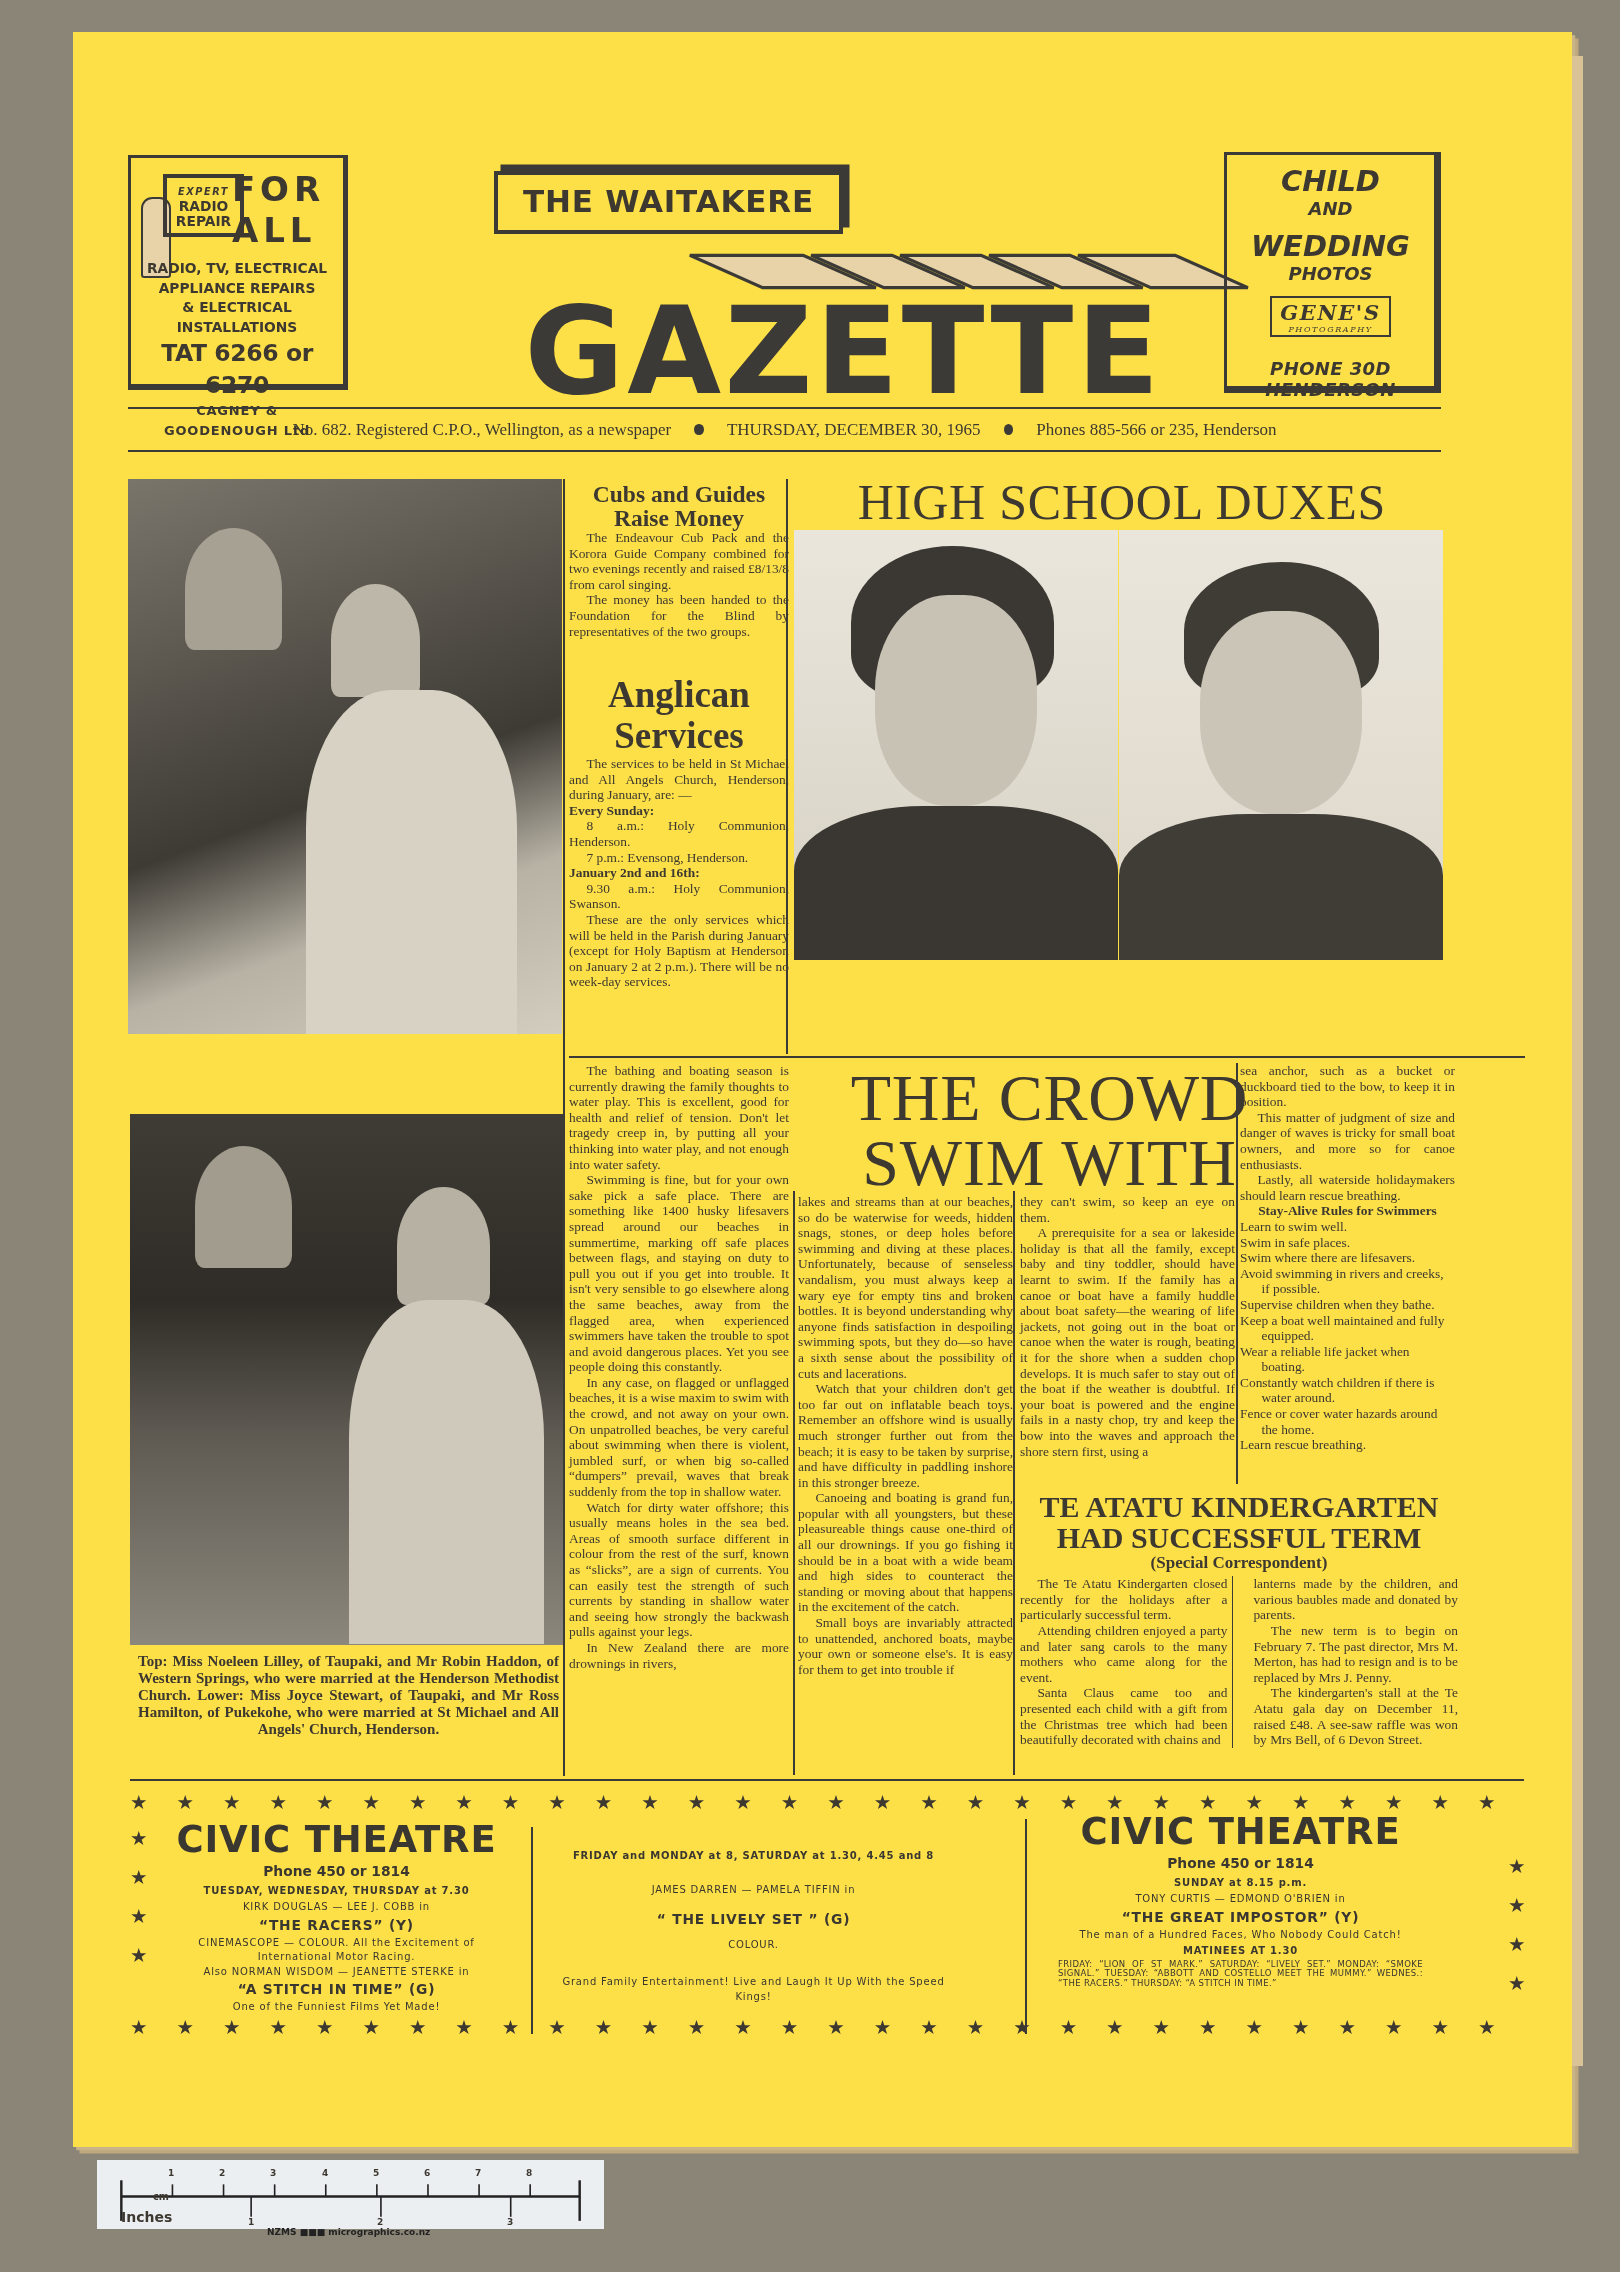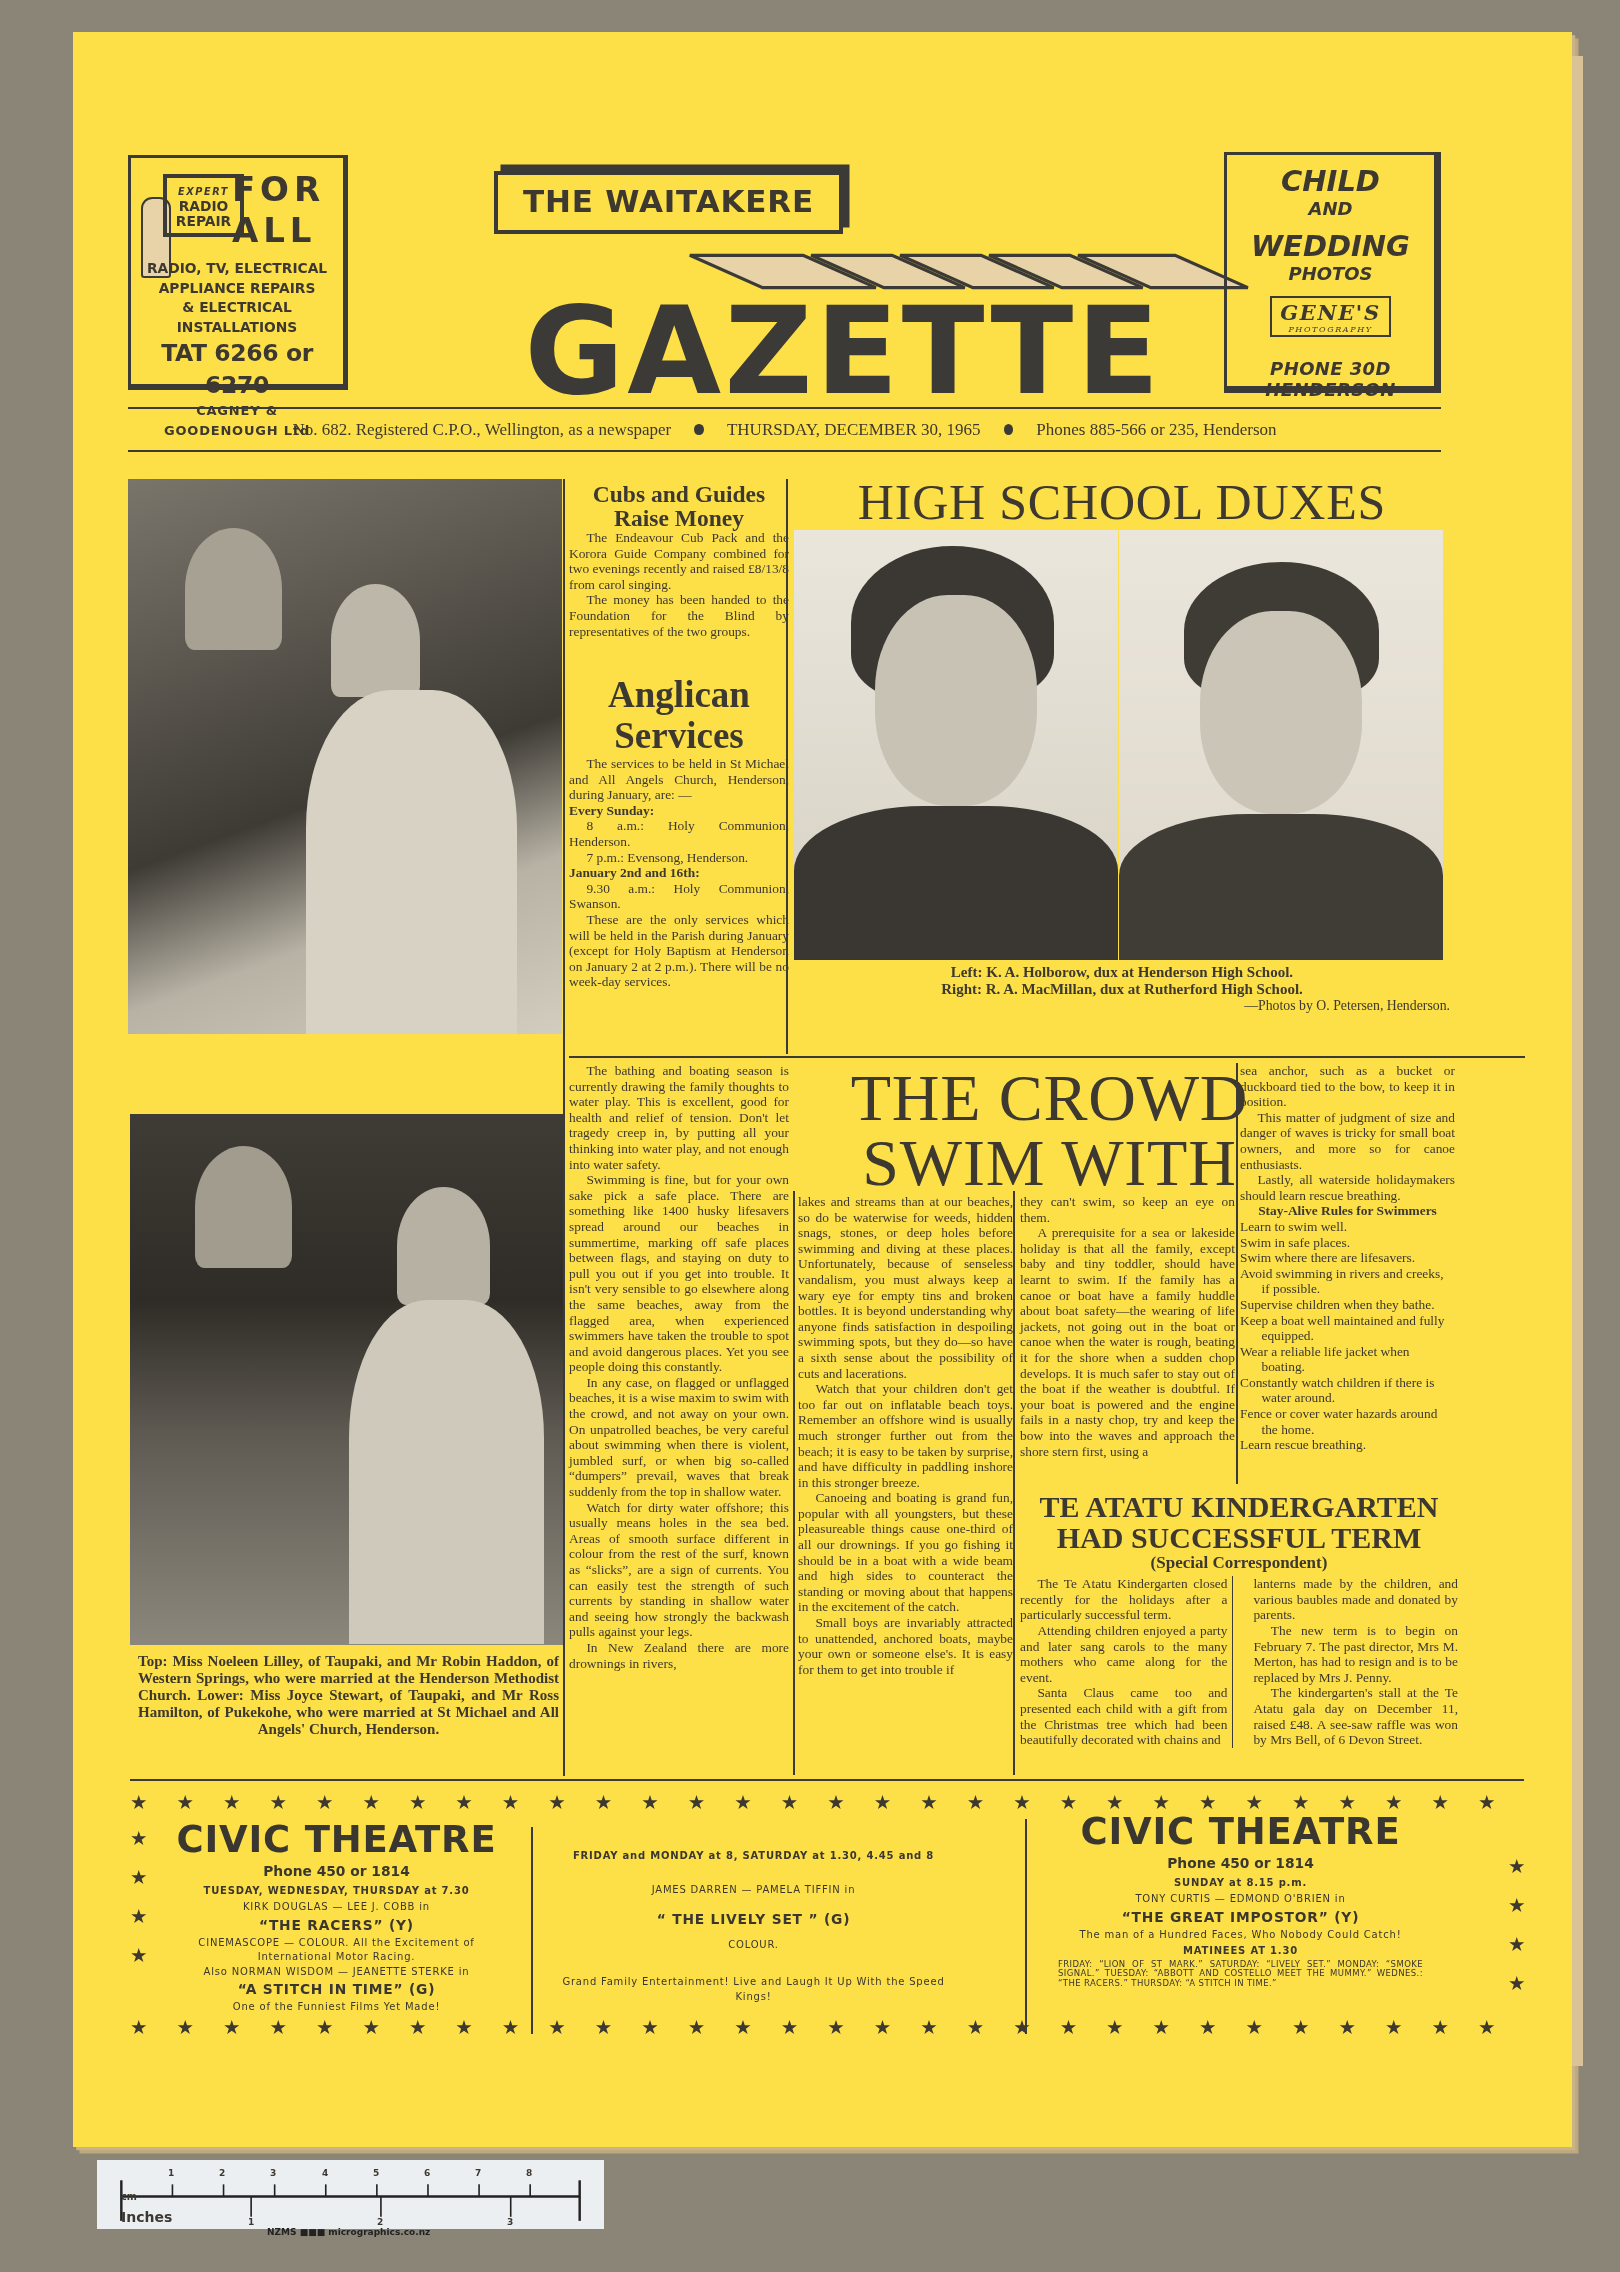--- a/index.html
+++ b/index.html
@@ -53,21 +53,21 @@
   .vstars{font-size:19.5px;line-height:39px;white-space:pre;font-family:"DejaVu Sans",sans-serif;}
   .civic{font-family:"DejaVu Sans",sans-serif;text-align:center;color:#3a3630;}
   .civic .title{font-size:37px;font-weight:bold;letter-spacing:0.8px;line-height:42px;}
   .civic .phone{font-size:13.8px;font-weight:bold;line-height:21px;}
   .civic .l{font-size:10px;line-height:14.6px;letter-spacing:0.8px;}
   .civic .lb{font-size:10px;font-weight:bold;line-height:18px;letter-spacing:0.8px;}
   .civic .film{font-size:13.8px;font-weight:bold;line-height:21px;letter-spacing:0.8px;}
   .civic .mat{font-size:8.5px;line-height:9.3px;text-align:justify;letter-spacing:0.4px;}
   
   .ruler{left:97px;top:2160px;width:507px;height:69px;background:#eceff2;}
-  .ruler .cm{position:absolute;left:24px;top:31px;font-family:"DejaVu Sans",sans-serif;font-size:9.7px;font-weight:bold;}
+  .ruler .cm{position:absolute;left:24px;top:31px;font-family:"DejaVu Sans",sans-serif;font-size:9.7px;font-weight:bold;padding-left:32px;}
   .ruler .in{position:absolute;left:24px;top:49px;font-family:"DejaVu Sans",sans-serif;font-size:14px;font-weight:bold;}
   .footer-lbl{left:267px;top:2227px;font-family:"DejaVu Sans",sans-serif;font-size:9px;color:#222;font-weight:bold;}
 </style>
 </head>
 <body>
 
 <div class="page">
   <div class="edge"></div>
 
   <div class="abs ad-left">
@@ -163,25 +163,20 @@
     <div class="shade" style="background:linear-gradient(180deg,#eae6dc 0%,#d7d1c4 100%);"></div>
     <div class="fig" style="left:57px;top:16px;width:203px;height:154px;background:#3b3833;border-radius:50% 50% 30% 30%;"></div>
     <div class="fig" style="left:81px;top:65px;width:162px;height:211px;background:#c8c2b4;border-radius:45%;"></div>
     <div class="fig" style="left:0px;top:276px;width:324px;height:162px;background:#3a3732;border-radius:40% 40% 0 0;"></div>
   </div>
   <div class="abs photo" style="left:1046px;top:498px;width:324px;height:430px;">
     <div class="shade" style="background:linear-gradient(180deg,#ebe6dc 0%,#ddd7ca 100%);"></div>
     <div class="fig" style="left:65px;top:32px;width:195px;height:138px;background:#3f3c36;border-radius:50% 50% 30% 30%;"></div>
     <div class="fig" style="left:81px;top:81px;width:162px;height:203px;background:#cbc5b7;border-radius:45%;"></div>
     <div class="fig" style="left:0px;top:284px;width:324px;height:154px;background:#403d37;border-radius:40% 40% 0 0;"></div>
-  </div>
-  <div class="abs" style="left:721px;top:932px;width:656px;">
-    <div class="dux-cap">Left: K. A. Holborow, dux at Henderson High School.</div>
-    <div class="dux-cap">Right: R. A. MacMillan, dux at Rutherford High School.</div>
-    <div class="dux-credit">—Photos by O. Petersen, Henderson.</div>
   </div>
 
   <div class="abs col" style="left:496px;top:1031px;width:220px;">
     <p>The bathing and boating season is currently drawing the family thoughts to water play. This is excellent, good for health and relief of tension. Don't let tragedy creep in, by putting all your thinking into water play, and not enough into water safety.</p>
     <p>Swimming is fine, but for your own sake pick a safe place. There are something like 1400 husky lifesavers spread around our beaches in summertime, marking off safe places between flags, and staying on duty to pull you out if you get into trouble. It isn't very sensible to go elsewhere along the same beaches, away from the flagged area, when experienced swimmers have taken the trouble to spot and avoid dangerous places. Yet you see people doing this constantly.</p>
     <p>In any case, on flagged or unflagged beaches, it is a wise maxim to swim with the crowd, and not away on your own. On unpatrolled beaches, be very careful about swimming when there is violent, jumbled surf, or when big so-called “dumpers” prevail, waves that break suddenly from the top in shallow water.</p>
     <p>Watch for dirty water offshore; this usually means holes in the sea bed. Areas of smooth surface different in colour from the rest of the surf, known as “slicks”, are a sign of currents. You can easily test the strength of such currents by standing in shallow water and seeing how strongly the backwash pulls against your legs.</p>
     <p>In New Zealand there are more drownings in rivers,</p>
   </div>
   <div class="abs vrule" style="left:720px;top:1159px;height:584px;"></div>

